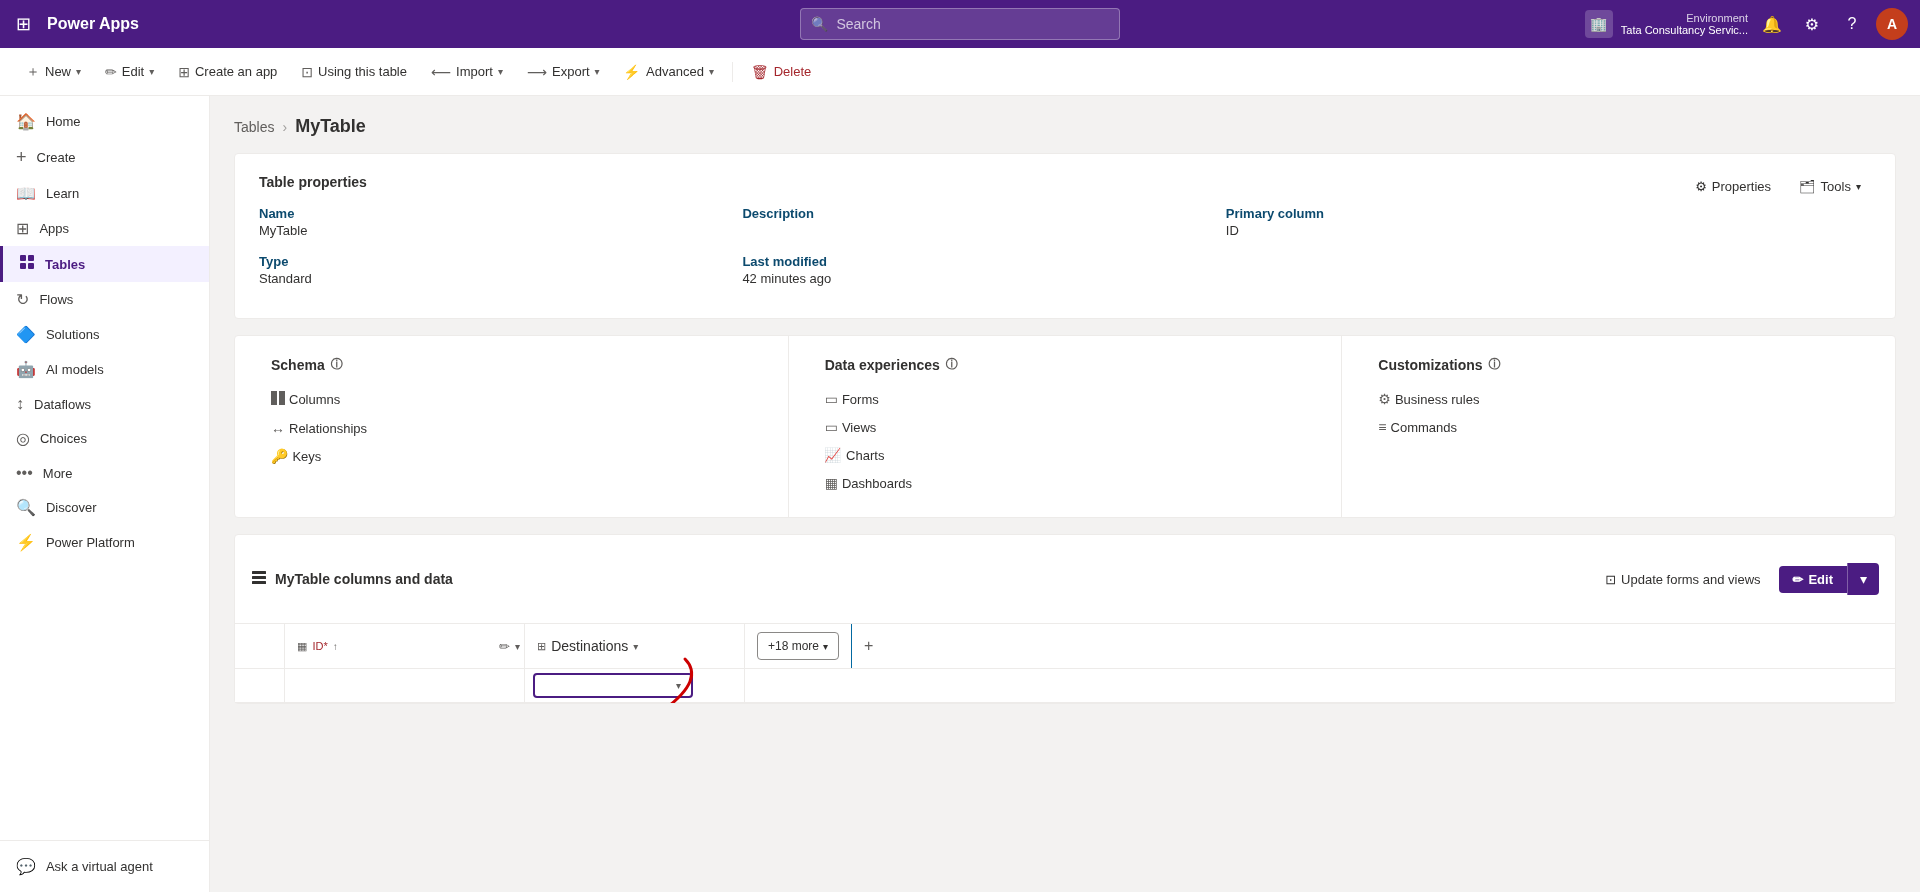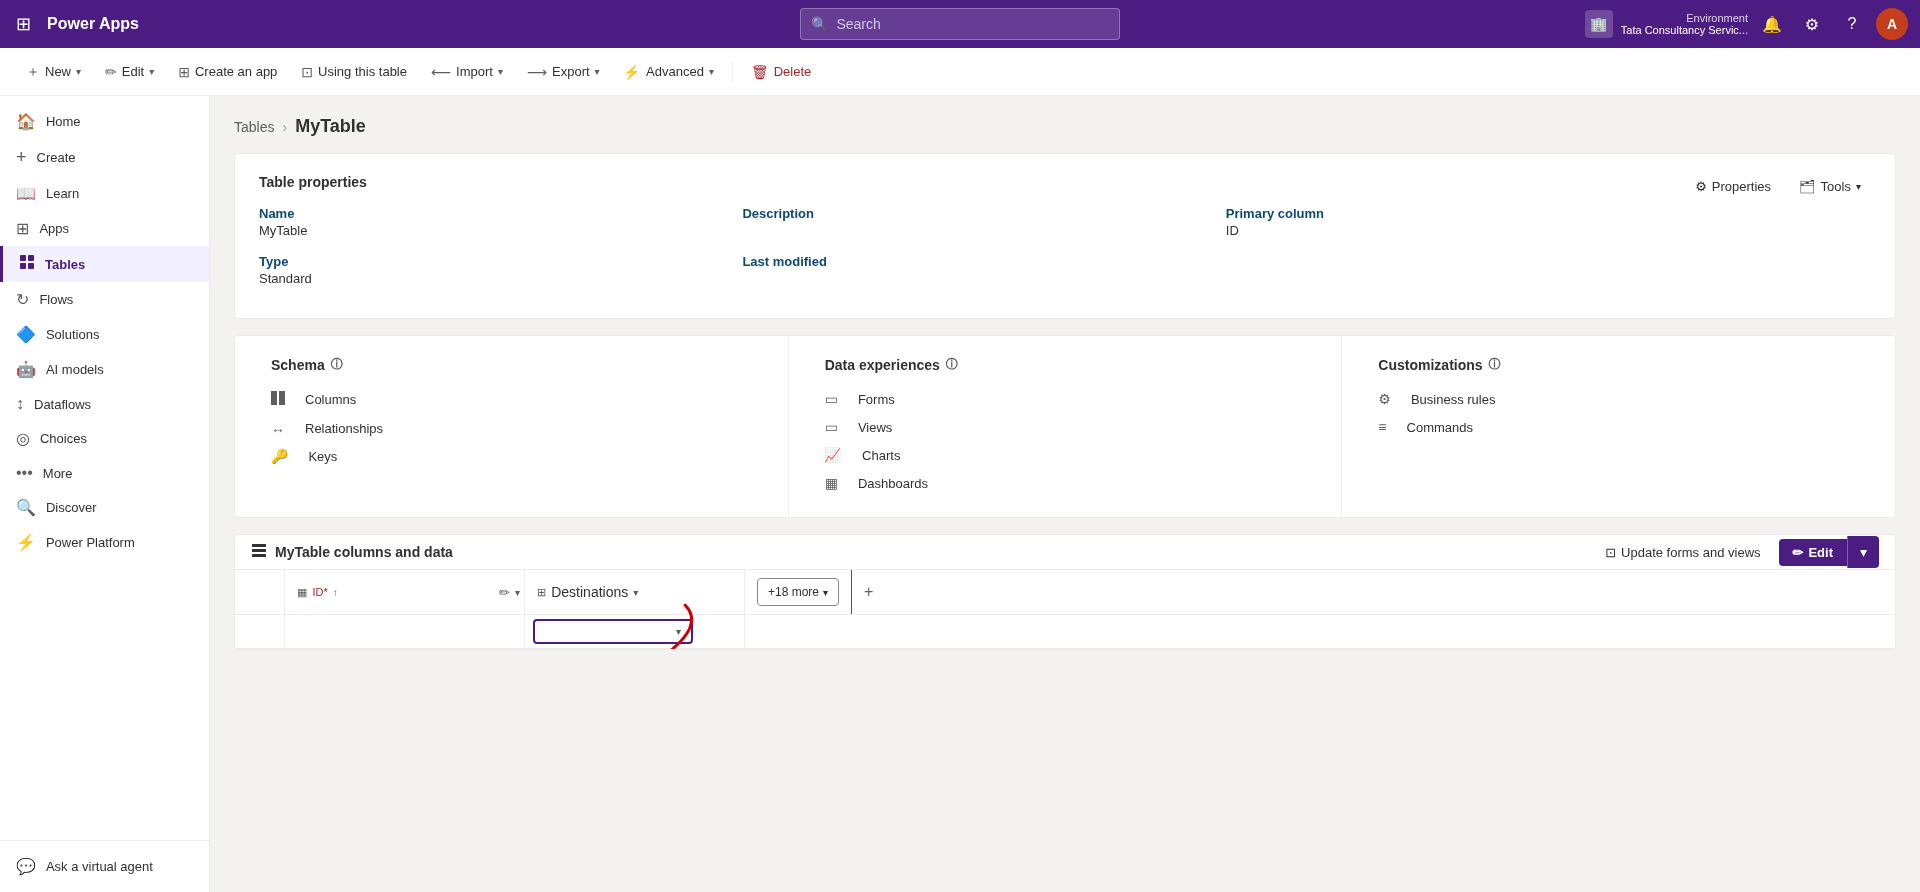--- a/index.html
+++ b/index.html
@@ -264,40 +264,40 @@
       margin-bottom: 12px;
       color: #323130;
       display: flex;
       align-items: center;
       gap: 6px;
     }
     .info-icon { color: #605e5c; font-size: 12px; cursor: help; }
     .info-card-link {
       display: flex;
       align-items: center;
-      gap: 20px;
+      gap: 4px;
       padding: 6px 0;
       cursor: pointer;
       color: #323130;
       font-size: 13px;
       text-decoration: none;
     }
     .info-card-link .link-icon { color: #605e5c; font-size: 14px; }
 
     
     .data-section {
       background: white;
       border: 1px solid #edebe9;
       border-radius: 4px;
     }
     .data-section-header {
       display: flex;
       align-items: center;
       justify-content: space-between;
-      padding: 1px 16px;
+      padding: 28px 16px;
       border-bottom: 1px solid #edebe9;
     }
     .data-section-title {
       display: flex;
       align-items: center;
       gap: 8px;
       font-weight: 600;
       font-size: 14px;
     }
     .data-section-actions {
@@ -564,20 +564,21 @@
           <div>
             <div class="props-label">Primary column</div>
             <div class="props-value">ID</div>
           </div>
           <div>
             <div class="props-label">Type</div>
             <div class="props-value">Standard</div>
           </div>
           <div>
             <div class="props-label">Last modified</div>
+            <div class="props-value">42 minutes ago</div>
           </div>
         </div>
       </div>
       <div class="table-props-actions">
         <button class="props-action-btn">
           <span>⚙</span>
           <span>Properties</span>
         </button>
         <button class="props-action-btn">
           <span>🗂</span>

